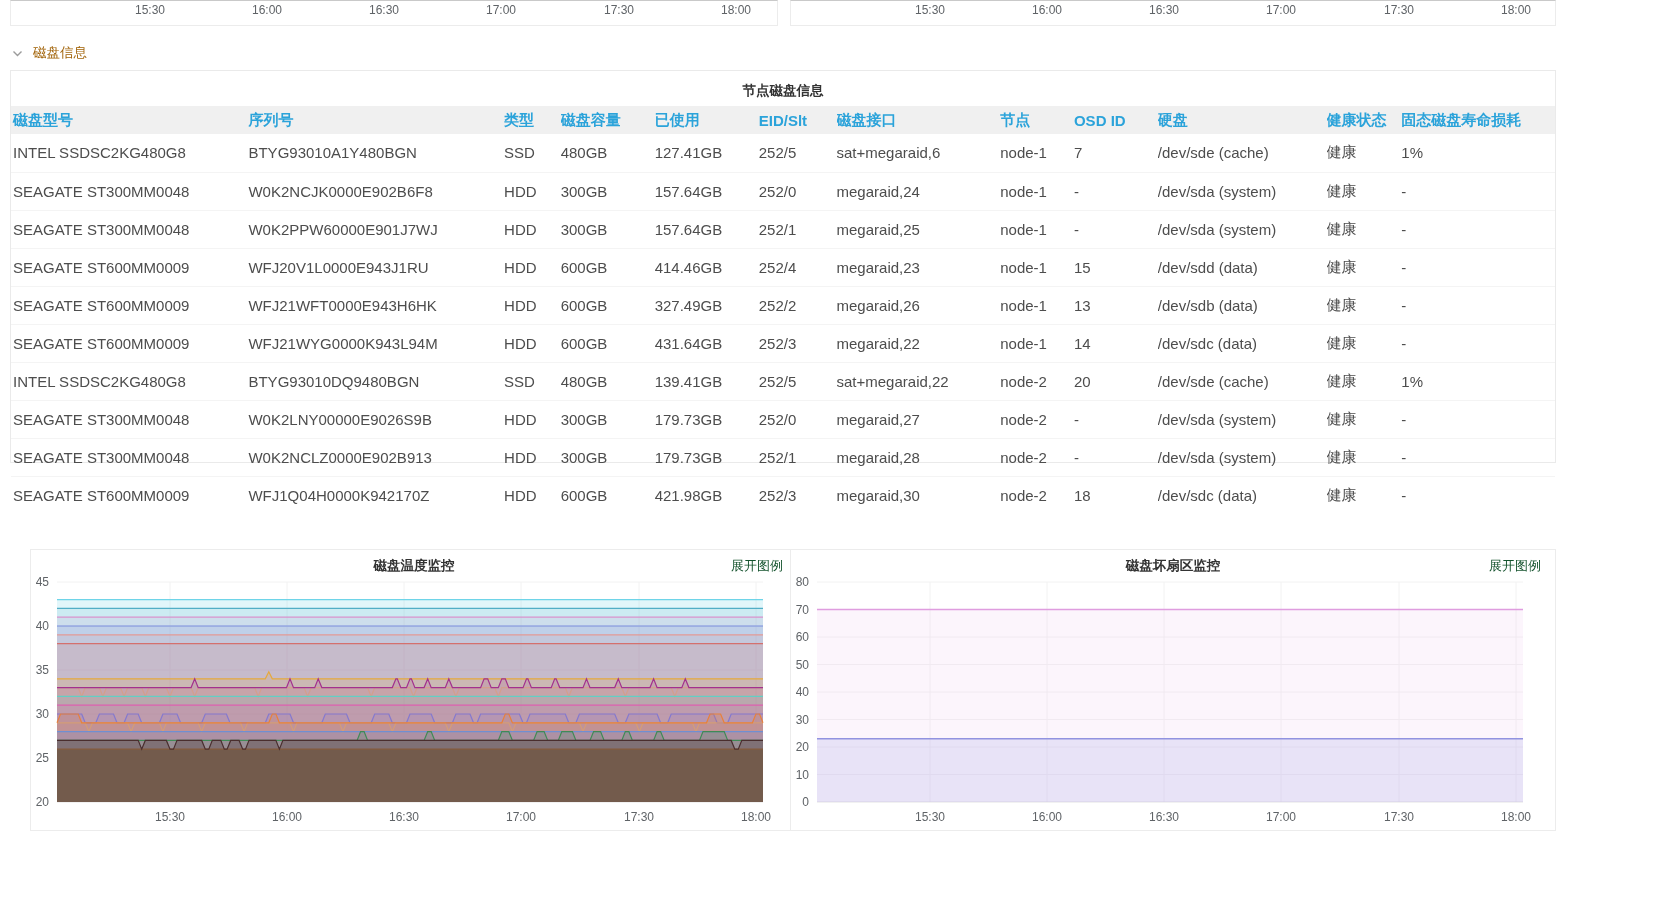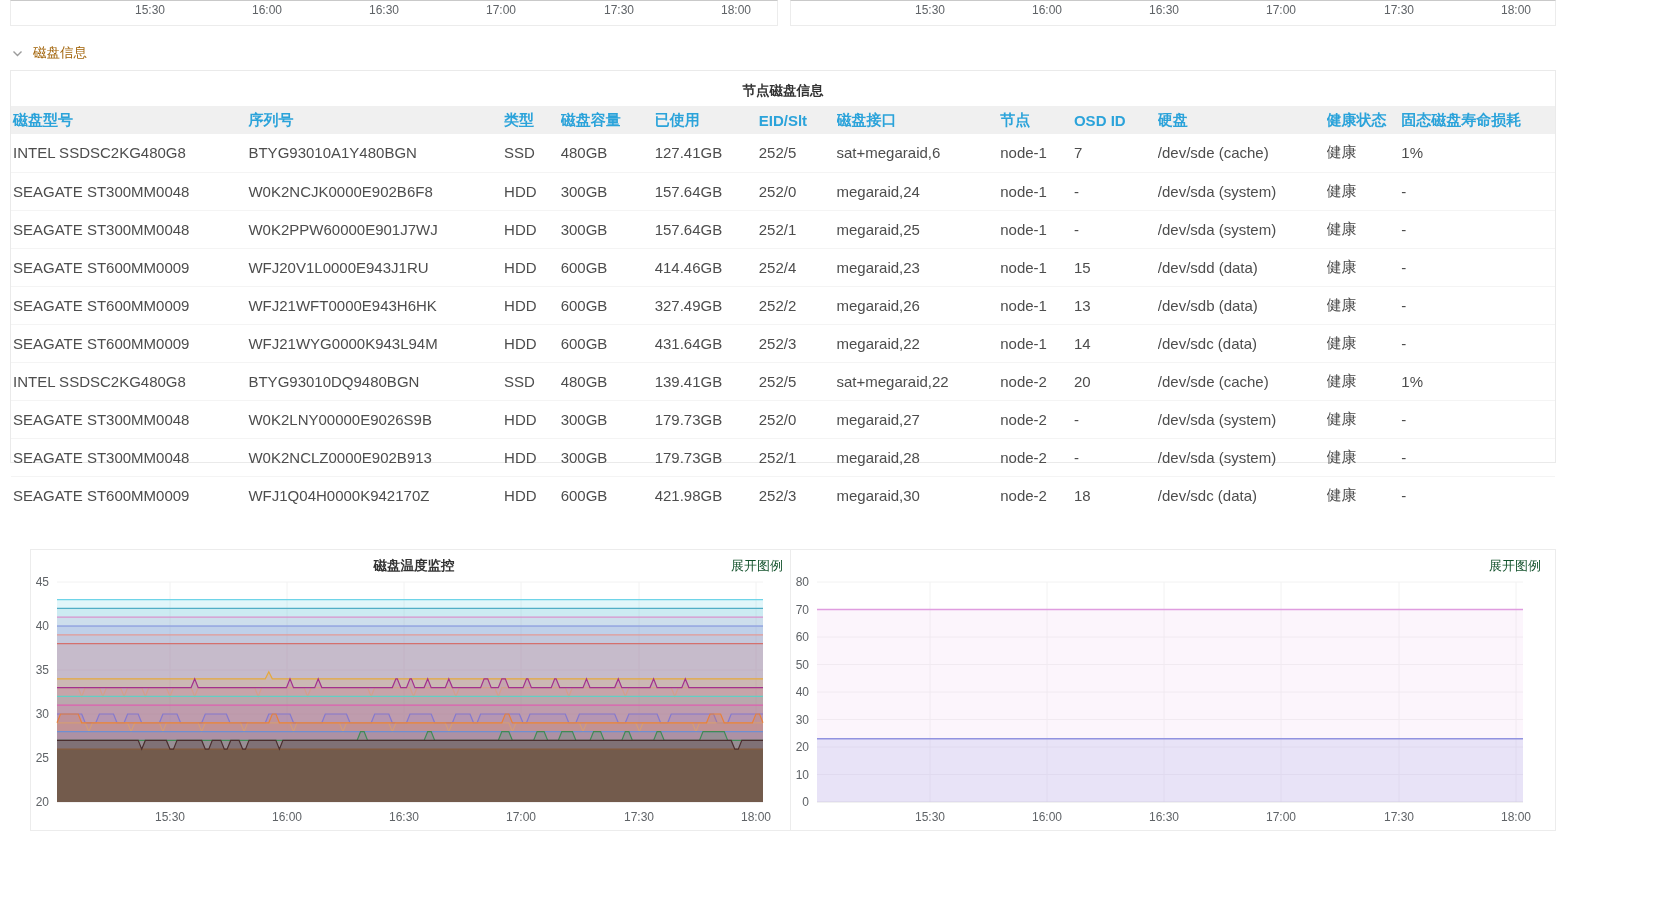--- a/index.html
+++ b/index.html
@@ -316,20 +316,21 @@
         <text x="139" y="271" text-anchor="middle" font-size="12" fill="#5f6367">15:30</text>
         <text x="256" y="271" text-anchor="middle" font-size="12" fill="#5f6367">16:00</text>
         <text x="373" y="271" text-anchor="middle" font-size="12" fill="#5f6367">16:30</text>
         <text x="490" y="271" text-anchor="middle" font-size="12" fill="#5f6367">17:00</text>
         <text x="608" y="271" text-anchor="middle" font-size="12" fill="#5f6367">17:30</text>
         <text x="725" y="271" text-anchor="middle" font-size="12" fill="#5f6367">18:00</text>
       </svg>
     </div>
 
   <div class="chart-card" id="chart-bad">
+    <div class="chart-title">磁盘坏扇区监控</div>
     <div class="legend-link">展开图例</div>
   <svg width="764" height="282">
         <line x1="139" y1="32" x2="139" y2="252" stroke="#f2f2f2"></line>
         <line x1="256" y1="32" x2="256" y2="252" stroke="#f2f2f2"></line>
         <line x1="373" y1="32" x2="373" y2="252" stroke="#f2f2f2"></line>
         <line x1="490" y1="32" x2="490" y2="252" stroke="#f2f2f2"></line>
         <line x1="608" y1="32" x2="608" y2="252" stroke="#f2f2f2"></line>
         <line x1="725" y1="32" x2="725" y2="252" stroke="#f2f2f2"></line>
         <line x1="26" y1="32" x2="732" y2="32" stroke="#f2f2f2"></line>
         <line x1="26" y1="59.5" x2="732" y2="59.5" stroke="#f2f2f2"></line>

